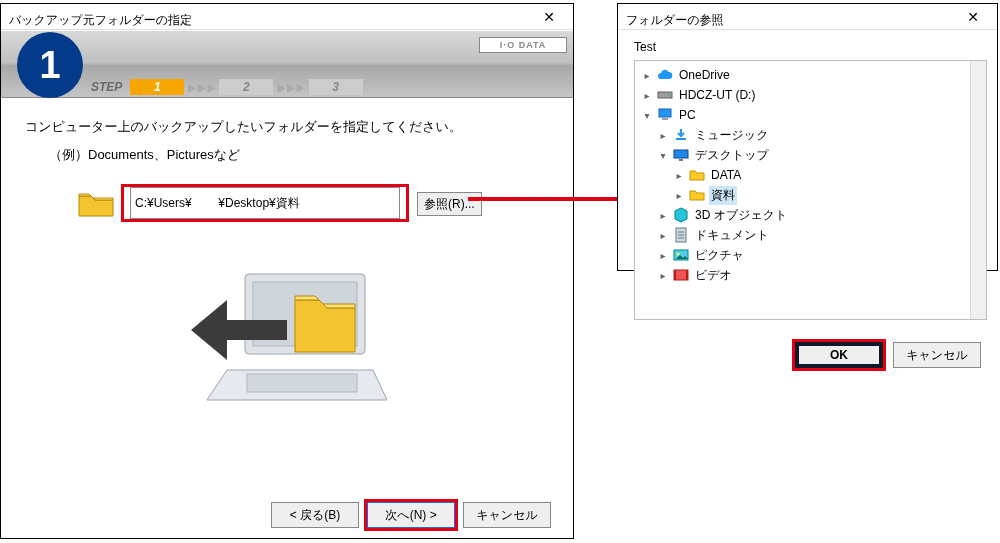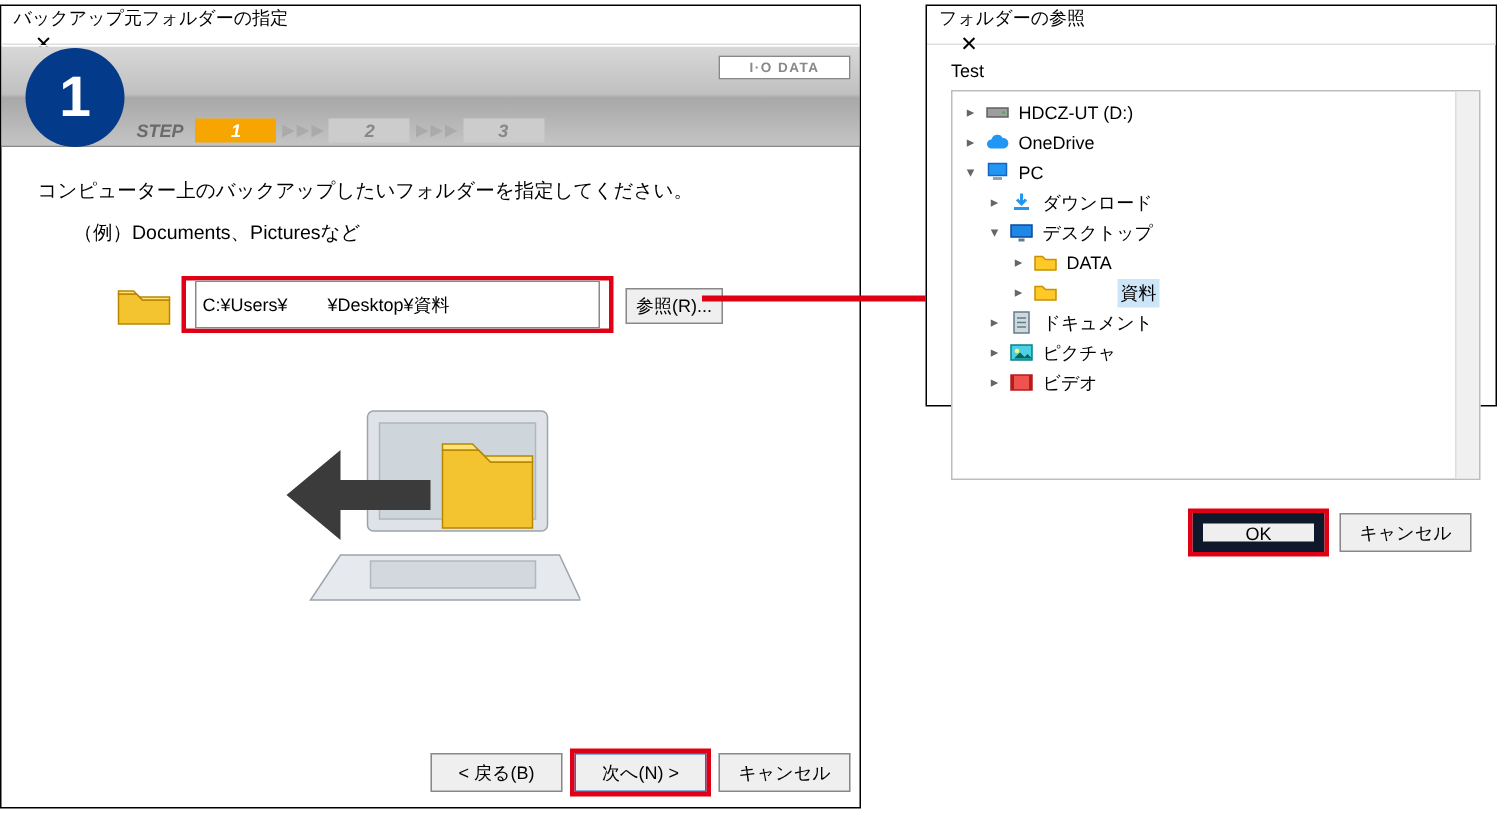--- a/index.html
+++ b/index.html
@@ -16,25 +16,24 @@
     position: absolute;
     border: 1px solid #000;
     background: #fff;
   }
   .win-left { left: 0; top: 3px; width: 574px; height: 536px; }
   .win-right { left: 617px; top: 3px; width: 381px; height: 268px; }
   .titlebar {
     height: 26px;
     background: #fff;
     display: flex;
-    align-items: flex-start;
+    align-items: flex-end;
     padding: 0 4px 0 8px;
     border-bottom: 1px solid #e0e0e0;
     font-size: 12px;
-    flex-direction: column;
   }
   .titlebar .title { flex: 1; }
   .close-btn {
     width: 40px;
     height: 24px;
     display: flex;
     align-items: center;
     justify-content: center;
     font-size: 14px;
     cursor: pointer;
@@ -132,21 +131,21 @@
   }
   
   .illus {
     display:flex; justify-content:center;
     padding:20px 0 0 0;
   }
   .illus svg { width:200px; height:170px; }
   
   .btn-row {
     position:absolute;
-    bottom:10px; right:6px;
+    bottom:10px; right:22px;
     display:flex; gap:8px;
   }
   .winbtn {
     height:26px; min-width:88px;
     border:1px solid #888;
     background:#efefef;
     font-size:12px;
     padding:0 10px;
     cursor:pointer;
   }
@@ -179,21 +178,21 @@
     display:flex; align-items:center; height:20px;
     gap:4px;
     cursor:default;
   }
   .toggle { width:12px; text-align:center; color:#666; font-size:10px; }
   .toggle.open::before { content:"▾"; }
   .toggle.closed::before { content:"▸"; }
   .nicon { width:16px; height:16px; display:flex;align-items:center;justify-content:center;}
   .nicon svg { width:16px;height:16px; }
   .nlabel { padding:1px 2px; }
-  .selected .nlabel { background:#cde6f7;margin-left:36px; }
+  .selected .nlabel { background:#cde6f7; }
   .depth0{padding-left:0px;} .depth1{padding-left:16px;} .depth2{padding-left:32px;}
   .r-buttons {
     padding:10px 16px;
     display:flex; justify-content:flex-end; gap:10px;
   }
   
   .big-arrow {
     position:absolute;
     left:468px; top:184px;
     width:200px; height:30px;
@@ -287,54 +286,54 @@
   </div>
 
   <div class="r-body">
     <div class="r-label">Test</div>
     <div class="tree-wrap">
       <div class="tree" id="tree">
           <div class="node depth0">
             <span class="toggle closed"></span>
             <span class="nicon">
               <svg viewBox="0 0 16 16">
+                <path d="M4 12a3 3 0 010-6 4 4 0 017.5-1A3 3 0 1112 12H4z" fill="#2196f3"></path>
+              </svg>
+            </span>
+            <span class="nlabel">OneDrive</span>
+          </div>
+          <div class="node depth0">
+            <span class="toggle closed"></span>
+            <span class="nicon">
+              <svg viewBox="0 0 16 16">
                 <rect x="1" y="5" width="14" height="6" fill="#9e9e9e" stroke="#616161"></rect>
                 <circle cx="12" cy="8" r="1" fill="#4caf50"></circle>
               </svg>
             </span>
             <span class="nlabel">HDCZ-UT (D:)</span>
           </div>
           <div class="node depth0">
-            <span class="toggle closed"></span>
-            <span class="nicon">
-              <svg viewBox="0 0 16 16">
-                <path d="M4 12a3 3 0 010-6 4 4 0 017.5-1A3 3 0 1112 12H4z" fill="#2196f3"></path>
-              </svg>
-            </span>
-            <span class="nlabel">OneDrive</span>
-          </div>
-          <div class="node depth0">
             <span class="toggle open"></span>
             <span class="nicon">
               <svg viewBox="0 0 16 16">
                 <rect x="2" y="2" width="12" height="8" fill="#2196f3" stroke="#1565c0"></rect>
                 <rect x="5" y="11" width="6" height="2" fill="#90a4ae"></rect>
               </svg>
             </span>
             <span class="nlabel">PC</span>
           </div>
           <div class="node depth1">
             <span class="toggle closed"></span>
             <span class="nicon">
               <svg viewBox="0 0 16 16">
                 <path d="M8 2v7M5 6l3 3 3-3" stroke="#2196f3" stroke-width="2" fill="none"></path>
                 <rect x="3" y="11" width="10" height="2" fill="#2196f3"></rect>
               </svg>
             </span>
-            <span class="nlabel">ダウンロード</span>
+            <span class="nlabel">ミュージック</span>
           </div>
           <div class="node depth1">
             <span class="toggle open"></span>
             <span class="nicon">
               <svg viewBox="0 0 16 16">
                 <rect x="1" y="3" width="14" height="8" fill="#1e88e5" stroke="#0d47a1"></rect>
                 <rect x="6" y="12" width="4" height="2" fill="#607d8b"></rect>
               </svg>
             </span>
             <span class="nlabel">デスクトップ</span>
@@ -349,20 +348,29 @@
             <span class="nlabel">DATA</span>
           </div>
           <div class="node depth2 selected">
             <span class="toggle closed"></span>
             <span class="nicon">
               <svg viewBox="0 0 16 16">
                 <path d="M1 4h5l2 2h7v7H1z" fill="#ffca28" stroke="#c79100"></path>
               </svg>
             </span>
             <span class="nlabel">資料</span>
+          </div>
+          <div class="node depth1">
+            <span class="toggle closed"></span>
+            <span class="nicon">
+              <svg viewBox="0 0 16 16">
+                <path d="M8 1l6 3v8l-6 3-6-3V4z" fill="#26c6da" stroke="#00838f"></path>
+              </svg>
+            </span>
+            <span class="nlabel">3D オブジェクト</span>
           </div>
           <div class="node depth1">
             <span class="toggle closed"></span>
             <span class="nicon">
               <svg viewBox="0 0 16 16">
                 <rect x="3" y="1" width="10" height="14" fill="#cfd8dc" stroke="#607d8b"></rect>
                 <line x1="5" y1="5" x2="11" y2="5" stroke="#607d8b"></line>
                 <line x1="5" y1="8" x2="11" y2="8" stroke="#607d8b"></line>
                 <line x1="5" y1="11" x2="11" y2="11" stroke="#607d8b"></line>
               </svg>
@@ -390,16 +398,16 @@
               </svg>
             </span>
             <span class="nlabel">ビデオ</span>
           </div>
         </div>
       <div class="scrolltrack"></div>
     </div>
   </div>
 
   <div class="r-buttons">
-    <button class="winbtn highlight-red" style="border:7px solid #0f172a;">OK</button>
+    <button class="winbtn highlight-red" style="border:4px solid #0f172a;font-weight:bold;">OK</button>
     <button class="winbtn">キャンセル</button>
   </div>
 </div>
 
 </body></html>

